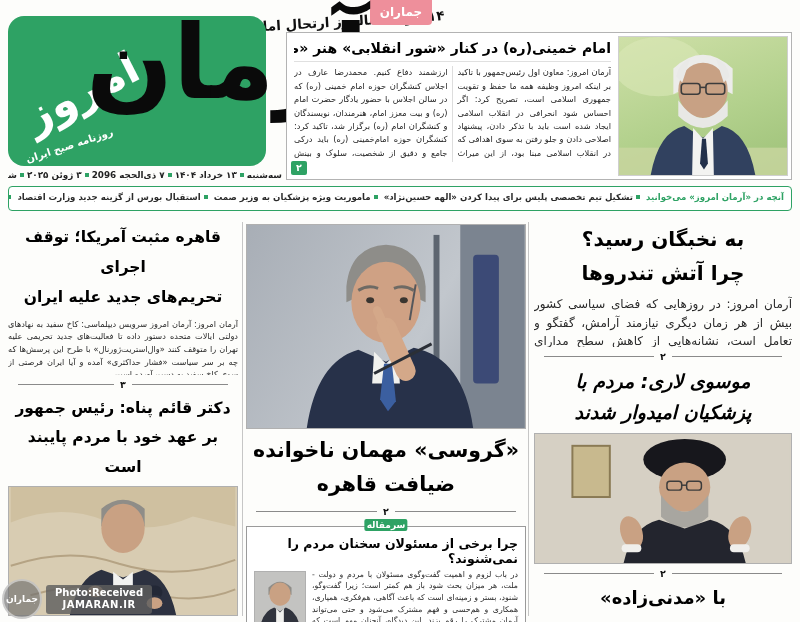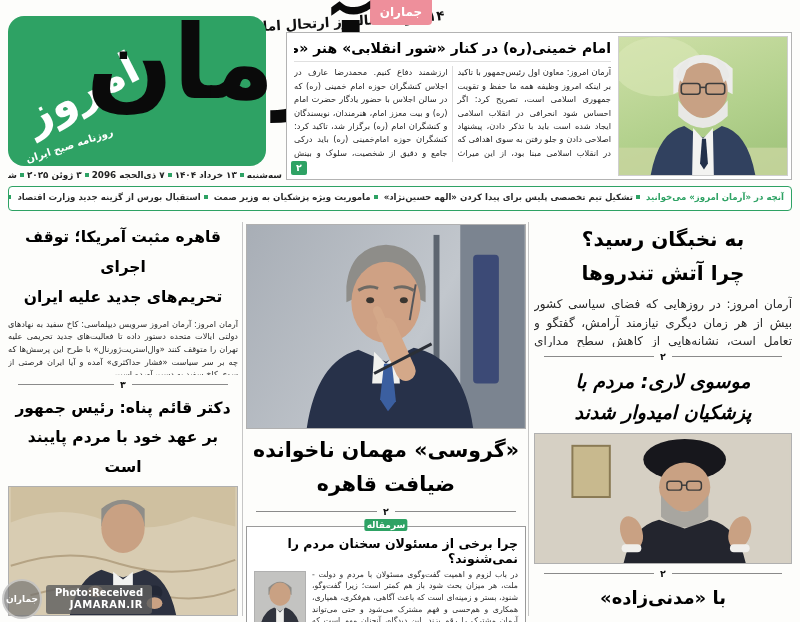--- a/index.html
+++ b/index.html
@@ -142,21 +142,21 @@
     display:flex; align-items:center; gap:4px; direction:ltr;
   }
   .wm-logo {
     width:40px; height:40px; border-radius:50%;
     background:rgba(110,110,110,.65); border:2px solid rgba(240,240,240,.55);
     color:#fff; font-size:9px; font-weight:bold;
     display:flex; align-items:center; justify-content:center;
   }
   .wm-text {
     background:rgba(95,95,95,.82); color:#fff; border-radius:3px;
-    padding:2px 9px; line-height:1.25; text-align:right;
+    padding:2px 9px; line-height:1.25; text-align:center;
   }
   .wm-text .l1 { font-size:10px; font-weight:bold; }
   .wm-text .l2 { font-size:10px; font-weight:bold; letter-spacing:.5px; }
 </style>
 </head>
 <body>
 
 <div class="page">
 
   <div class="top-banner">۱۴ خرداد سالروز ارتحال امام خمینی (ره) تسلیت باد</div>

